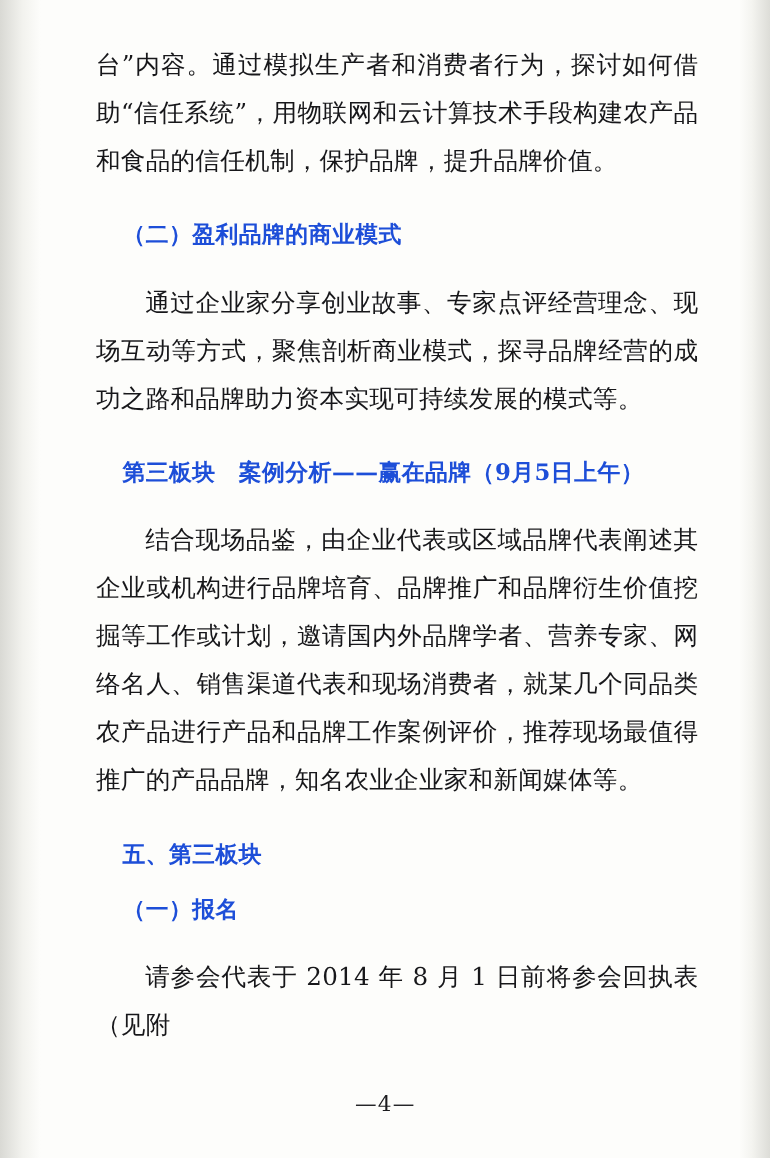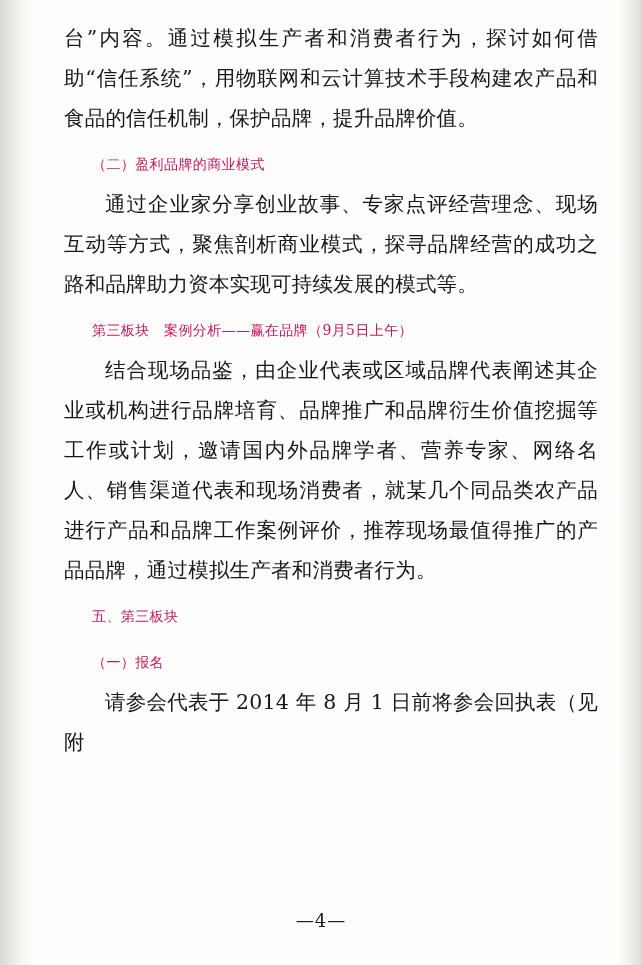--- a/index.html
+++ b/index.html
@@ -43,30 +43,30 @@
     z-index: 2;
     padding: 18px 44px 0 64px;
   }
   .para {
     font-size: 20.5px;
     line-height: 40px;
     color: #17171a;
     text-align: justify;
     text-justify: inter-ideograph;
     letter-spacing: 0.2px;
-    margin: 0;
+    margin: 16px;
   }
   .indent {
     text-indent: 2em;
   }
   .heading {
-    font-size: 14px;
+    font-size: 19px;
     line-height: 40px;
-    color: #be185d;
-    font-weight: normal;
+    color: #1d4ed8;
+    font-weight: bold;
     margin: 0;
     text-indent: 2em;
     letter-spacing: 0.4px;
   }
   .small-gap {
     height: 6px;
   }
   .pagenum {
     position: absolute;
     z-index: 3;
@@ -91,21 +91,21 @@
     <div class="small-gap"></div>
 
     <p class="heading">（二）盈利品牌的商业模式</p>
 
     <p class="para indent">通过企业家分享创业故事、专家点评经营理念、现场互动等方式，聚焦剖析商业模式，探寻品牌经营的成功之路和品牌助力资本实现可持续发展的模式等。</p>
 
     <div class="small-gap"></div>
 
     <p class="heading">第三板块　案例分析——赢在品牌（9月5日上午）</p>
 
-    <p class="para indent">结合现场品鉴，由企业代表或区域品牌代表阐述其企业或机构进行品牌培育、品牌推广和品牌衍生价值挖掘等工作或计划，邀请国内外品牌学者、营养专家、网络名人、销售渠道代表和现场消费者，就某几个同品类农产品进行产品和品牌工作案例评价，推荐现场最值得推广的产品品牌，通过模拟生产者和消费者行为。</p>
+    <p class="para indent">结合现场品鉴，由企业代表或区域品牌代表阐述其企业或机构进行品牌培育、品牌推广和品牌衍生价值挖掘等工作或计划，邀请国内外品牌学者、营养专家、网络名人、销售渠道代表和现场消费者，就某几个同品类农产品进行产品和品牌工作案例评价，推荐现场最值得推广的产品品牌，知名农业企业家和新闻媒体等。</p>
 
     <div class="small-gap"></div>
 
     <p class="heading">五、第三板块</p>
 
 
     <div class="small-gap"></div>
 
 
     <p class="heading">（一）报名</p>

